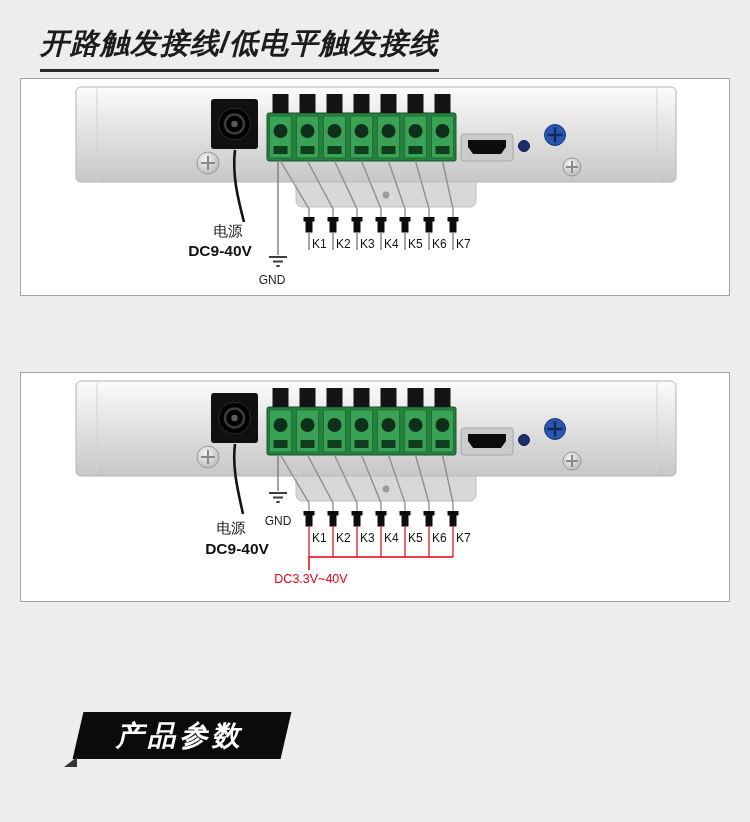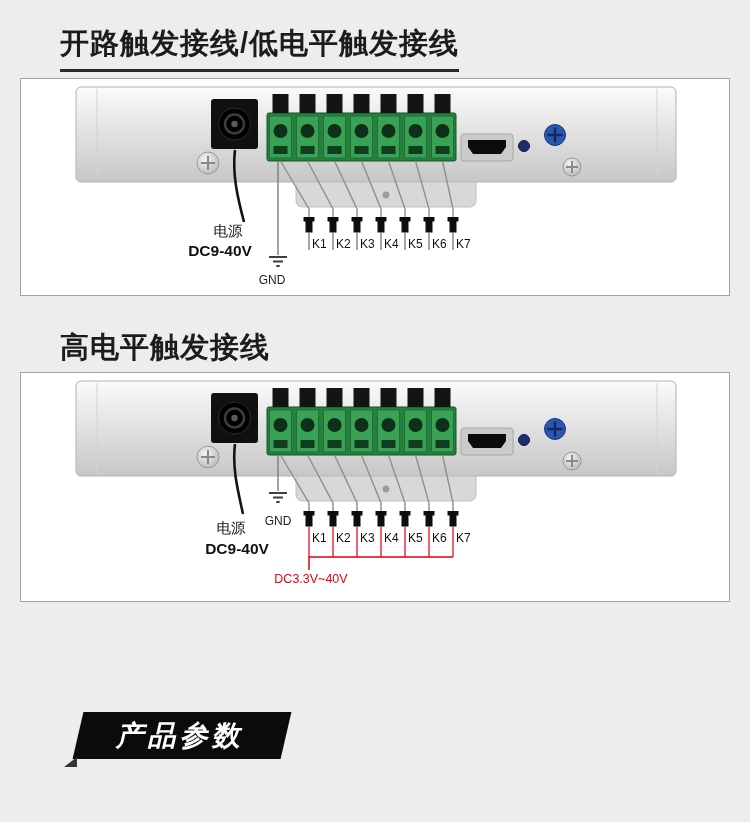--- a/index.html
+++ b/index.html
@@ -7,26 +7,27 @@
   .page {
     position: relative;
     width: 750px;
     height: 822px;
     background: #ededed;
     overflow: hidden;
     font-family: "Liberation Sans", sans-serif;
   }
   .sec-title {
     position: absolute;
-    left: 60px;
+    left: 40px;
     margin: 0;
     color: #1c1c1c;
     font-size: 29px;
     font-weight: 700;
     letter-spacing: 1px;
+    font-style: italic;
   }
   .sec-title span {
     display: inline-block;
     padding-bottom: 5px;
     border-bottom: 3px solid #2a2a2a;
   }
   .title-1 { top: 24px; }
   .title-2 { top: 328px; }
   .panel {
     position: absolute;
@@ -167,23 +168,20 @@
         <text x="315" y="169">K2</text>
         <text x="339" y="169">K3</text>
         <text x="363" y="169">K4</text>
         <text x="387" y="169">K5</text>
         <text x="411" y="169">K6</text>
         <text x="435" y="169">K7</text>
       </g>
     </svg>
   </div>
 
-  <h2 class="sec-title title-2">
-    <span>高电平触发接线</span>
-  </h2>
 
   <div class="panel panel-2">
     <svg viewBox="0 0 708 228" width="708" height="228">
 
       <g>
         <rect x="55" y="8" width="600" height="95" rx="5" fill="url(#bodyGrad)" stroke="#b3b3b3"></rect>
         <line x1="76" y1="10" x2="76" y2="101" stroke="#d2d2d2"></line>
         <line x1="636" y1="10" x2="636" y2="101" stroke="#d2d2d2"></line>
         <path d="M275,103 h180 v18 q0,7 -7,7 h-166 q-7,0 -7,-7 z" fill="#d8d8d8" stroke="#bfbfbf"></path>
         <circle cx="365" cy="116" r="3.4" fill="#9b9b9b"></circle>

